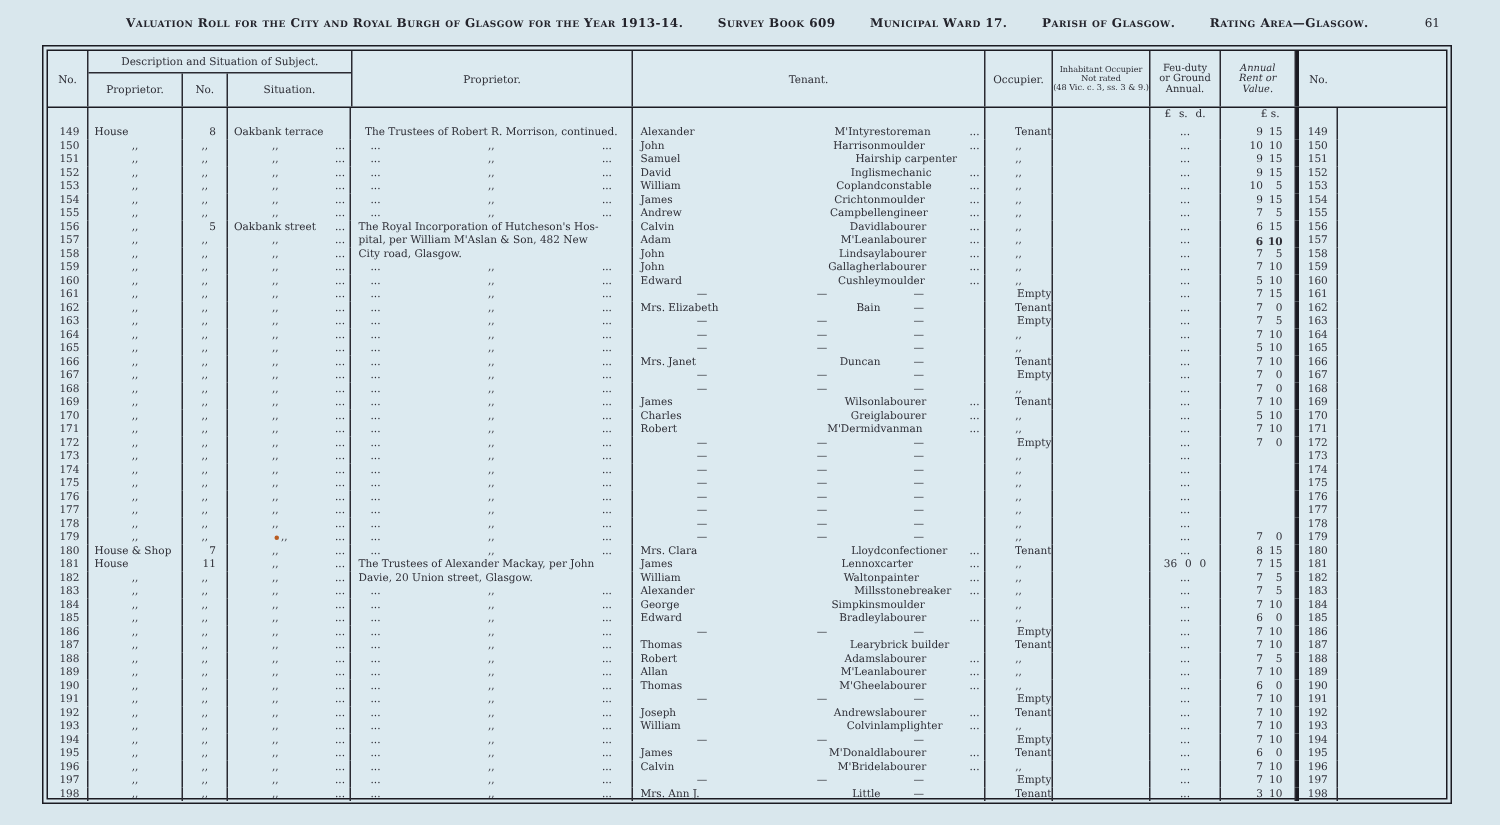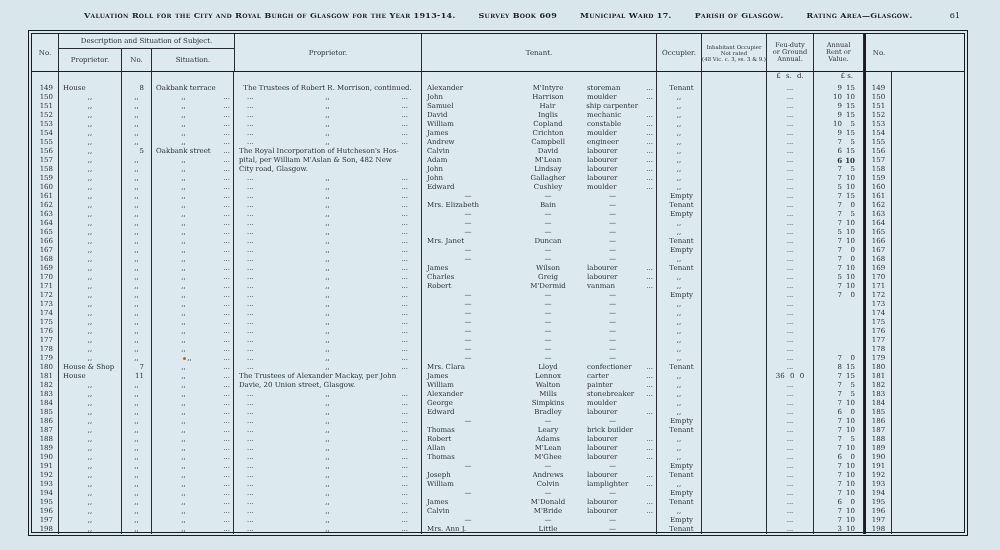--- a/index.html
+++ b/index.html
@@ -28,21 +28,21 @@
       text-align:center;font-size:7px;line-height:8px;color:#2e2e36;}
   .hc:last-child{border-right:none;}
   .hgroup{width:175px;display:flex;flex-direction:column;}
   .hgroup .gtop{height:15px;border-bottom:1px solid #2a2a32;display:flex;align-items:center;justify-content:center;box-sizing:border-box;}
   .hgroup .gbot{flex:1;display:flex;}
   .hgroup .gbot .hc{height:100%;}
   .small3{font-size:5.4px;line-height:6px;}
   .med3{font-size:6.6px;line-height:7.2px;}
   .w-no{width:27px;} .w-desc{width:63px;} .w-sno{width:30px;} .w-sit{width:82px;}
   .w-prop{width:188px;} .w-ten{width:235px;} .w-occ{width:45px;} .w-inh{width:65px;}
-  .w-feu{width:47px;} .w-rent{width:50px;} .w-no2{width:28px;border-left:2px solid #1b1b22;} .w-rem{width:72px;}
+  .w-feu{width:47px;} .w-rent{width:50px;font-style:italic;} .w-no2{width:28px;border-left:2px solid #1b1b22;} .w-rem{width:72px;}
   
   .units{display:flex;height:12px;font-size:6.5px;line-height:12px;}
   .units .td{height:12px;}
   
   .tbody{}
   .tr{display:flex;height:9px;}
   .td{border-right:1px solid #2a2a32;box-sizing:border-box;font-size:7px;line-height:9px;
       white-space:nowrap;overflow:hidden;color:#2e2e36;}
   .td:last-child{border-right:none;}
   .c-no{width:27px;text-align:right;padding-right:5px;}
@@ -50,25 +50,25 @@
   .c-sno{width:30px;text-align:right;padding-right:7px;}
   .c-sit{width:82px;display:flex;}
   .sitm{flex:1;text-align:left;padding-left:4px;}
   .sitm.ctr{text-align:center;padding-left:0;}
   .c-sit .dots{width:15px;text-align:right;padding-right:3px;}
   .c-prop{width:188px;text-align:left;padding:0 5px;}
   .c-prop.pc{text-align:center;}
   .c-prop.pd{display:flex;justify-content:space-between;padding:0 13px;}
   .c-ten{width:235px;display:flex;}
   .tf{width:82px;text-align:left;padding-left:5px;}
-  .tl{width:78px;text-align:center;}
+  .tl{width:78px;text-align:right;}
   .to{flex:1;text-align:left;}
   .tdots{width:15px;text-align:right;padding-right:3px;}
   .dashc{text-align:center;}
-  .c-occ{width:45px;text-align:center;padding-left:5px;}
+  .c-occ{width:45px;text-align:right;padding-left:5px;}
   .c-inh{width:65px;}
   .c-feu{width:47px;text-align:center;word-spacing:3px;}
   .c-rent{width:50px;display:flex;justify-content:flex-end;padding-right:8px;}
   .c-rent .rl{min-width:13px;text-align:right;}
   .c-rent .rs{min-width:13px;text-align:right;}
   .c-rent.b{font-weight:bold;}
   .c-no2{width:28px;text-align:center;border-left:2px solid #1b1b22;}
   .c-rem{width:72px;}
   .ctr{text-align:center !important;padding:0 !important;}
   .adot{display:inline-block;width:3px;height:3px;border-radius:50%;background:#b85c22;margin:3px 1px 0 8px;vertical-align:top;}

